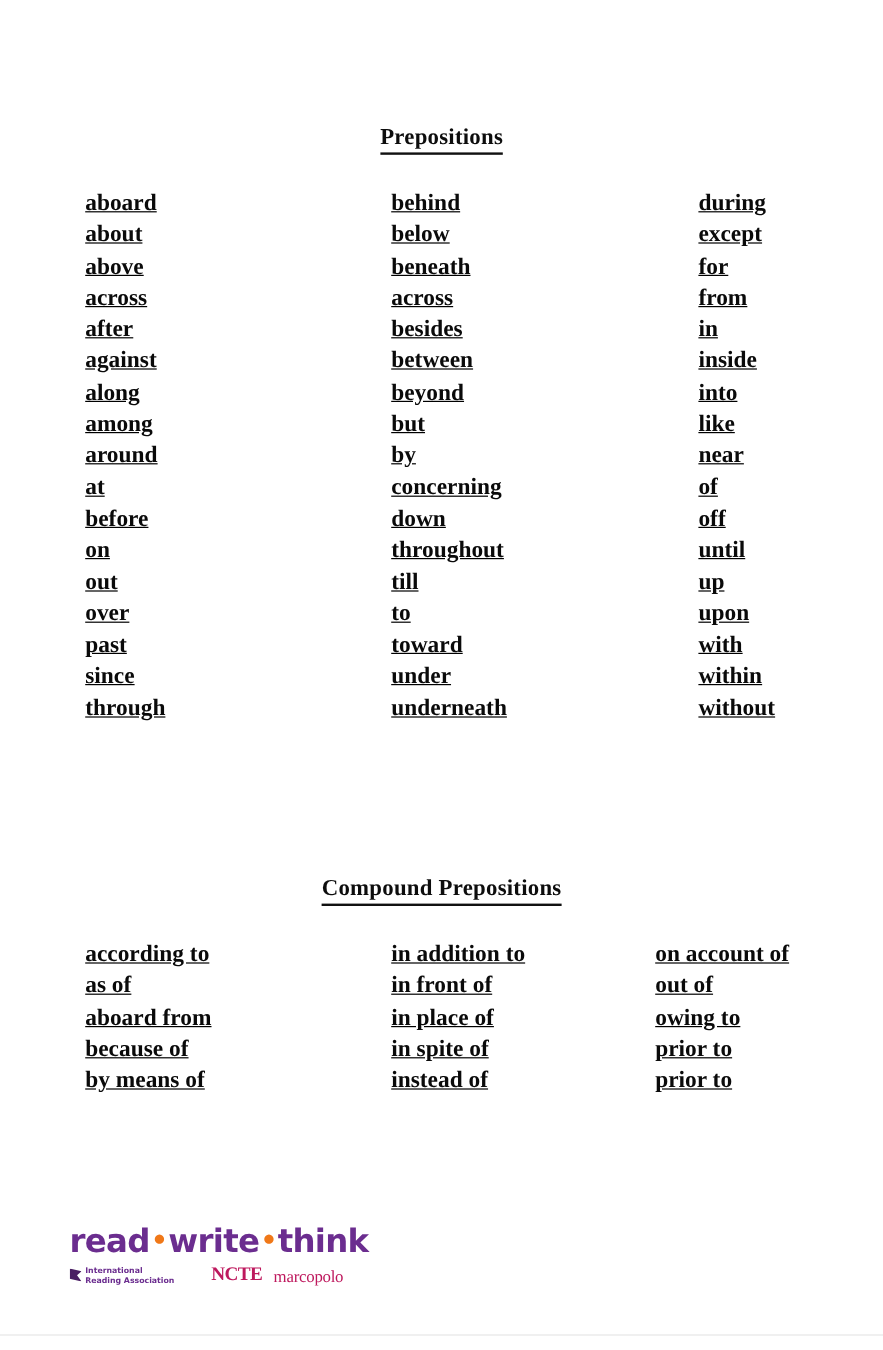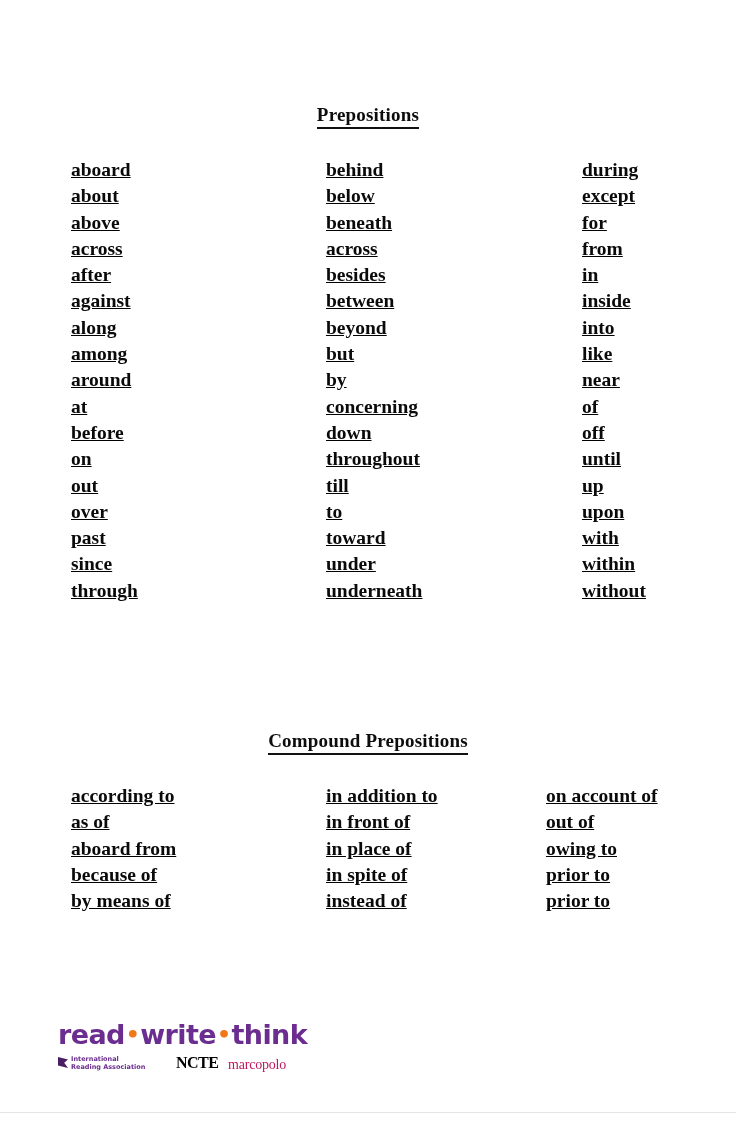--- a/index.html
+++ b/index.html
@@ -132,21 +132,21 @@
     background: #4a1e63;
     clip-path: polygon(0 0, 100% 22%, 62% 52%, 100% 100%, 0 78%);
   }
   .sub-ncte {
     position: absolute;
     left: 118px; top: 1px;
     font-family: "Liberation Serif", "DejaVu Serif", serif;
     font-weight: bold;
     font-size: 16px;
     letter-spacing: -0.5px;
-    color: #000000;
+    color: #be185d;
   }
   .sub-marcopolo {
     position: absolute;
     left: 170px; top: 4px;
     font-family: "Liberation Serif", "DejaVu Serif", serif;
     font-size: 14px;
     color: #be185d;
     letter-spacing: -0.2px;
   }
 

